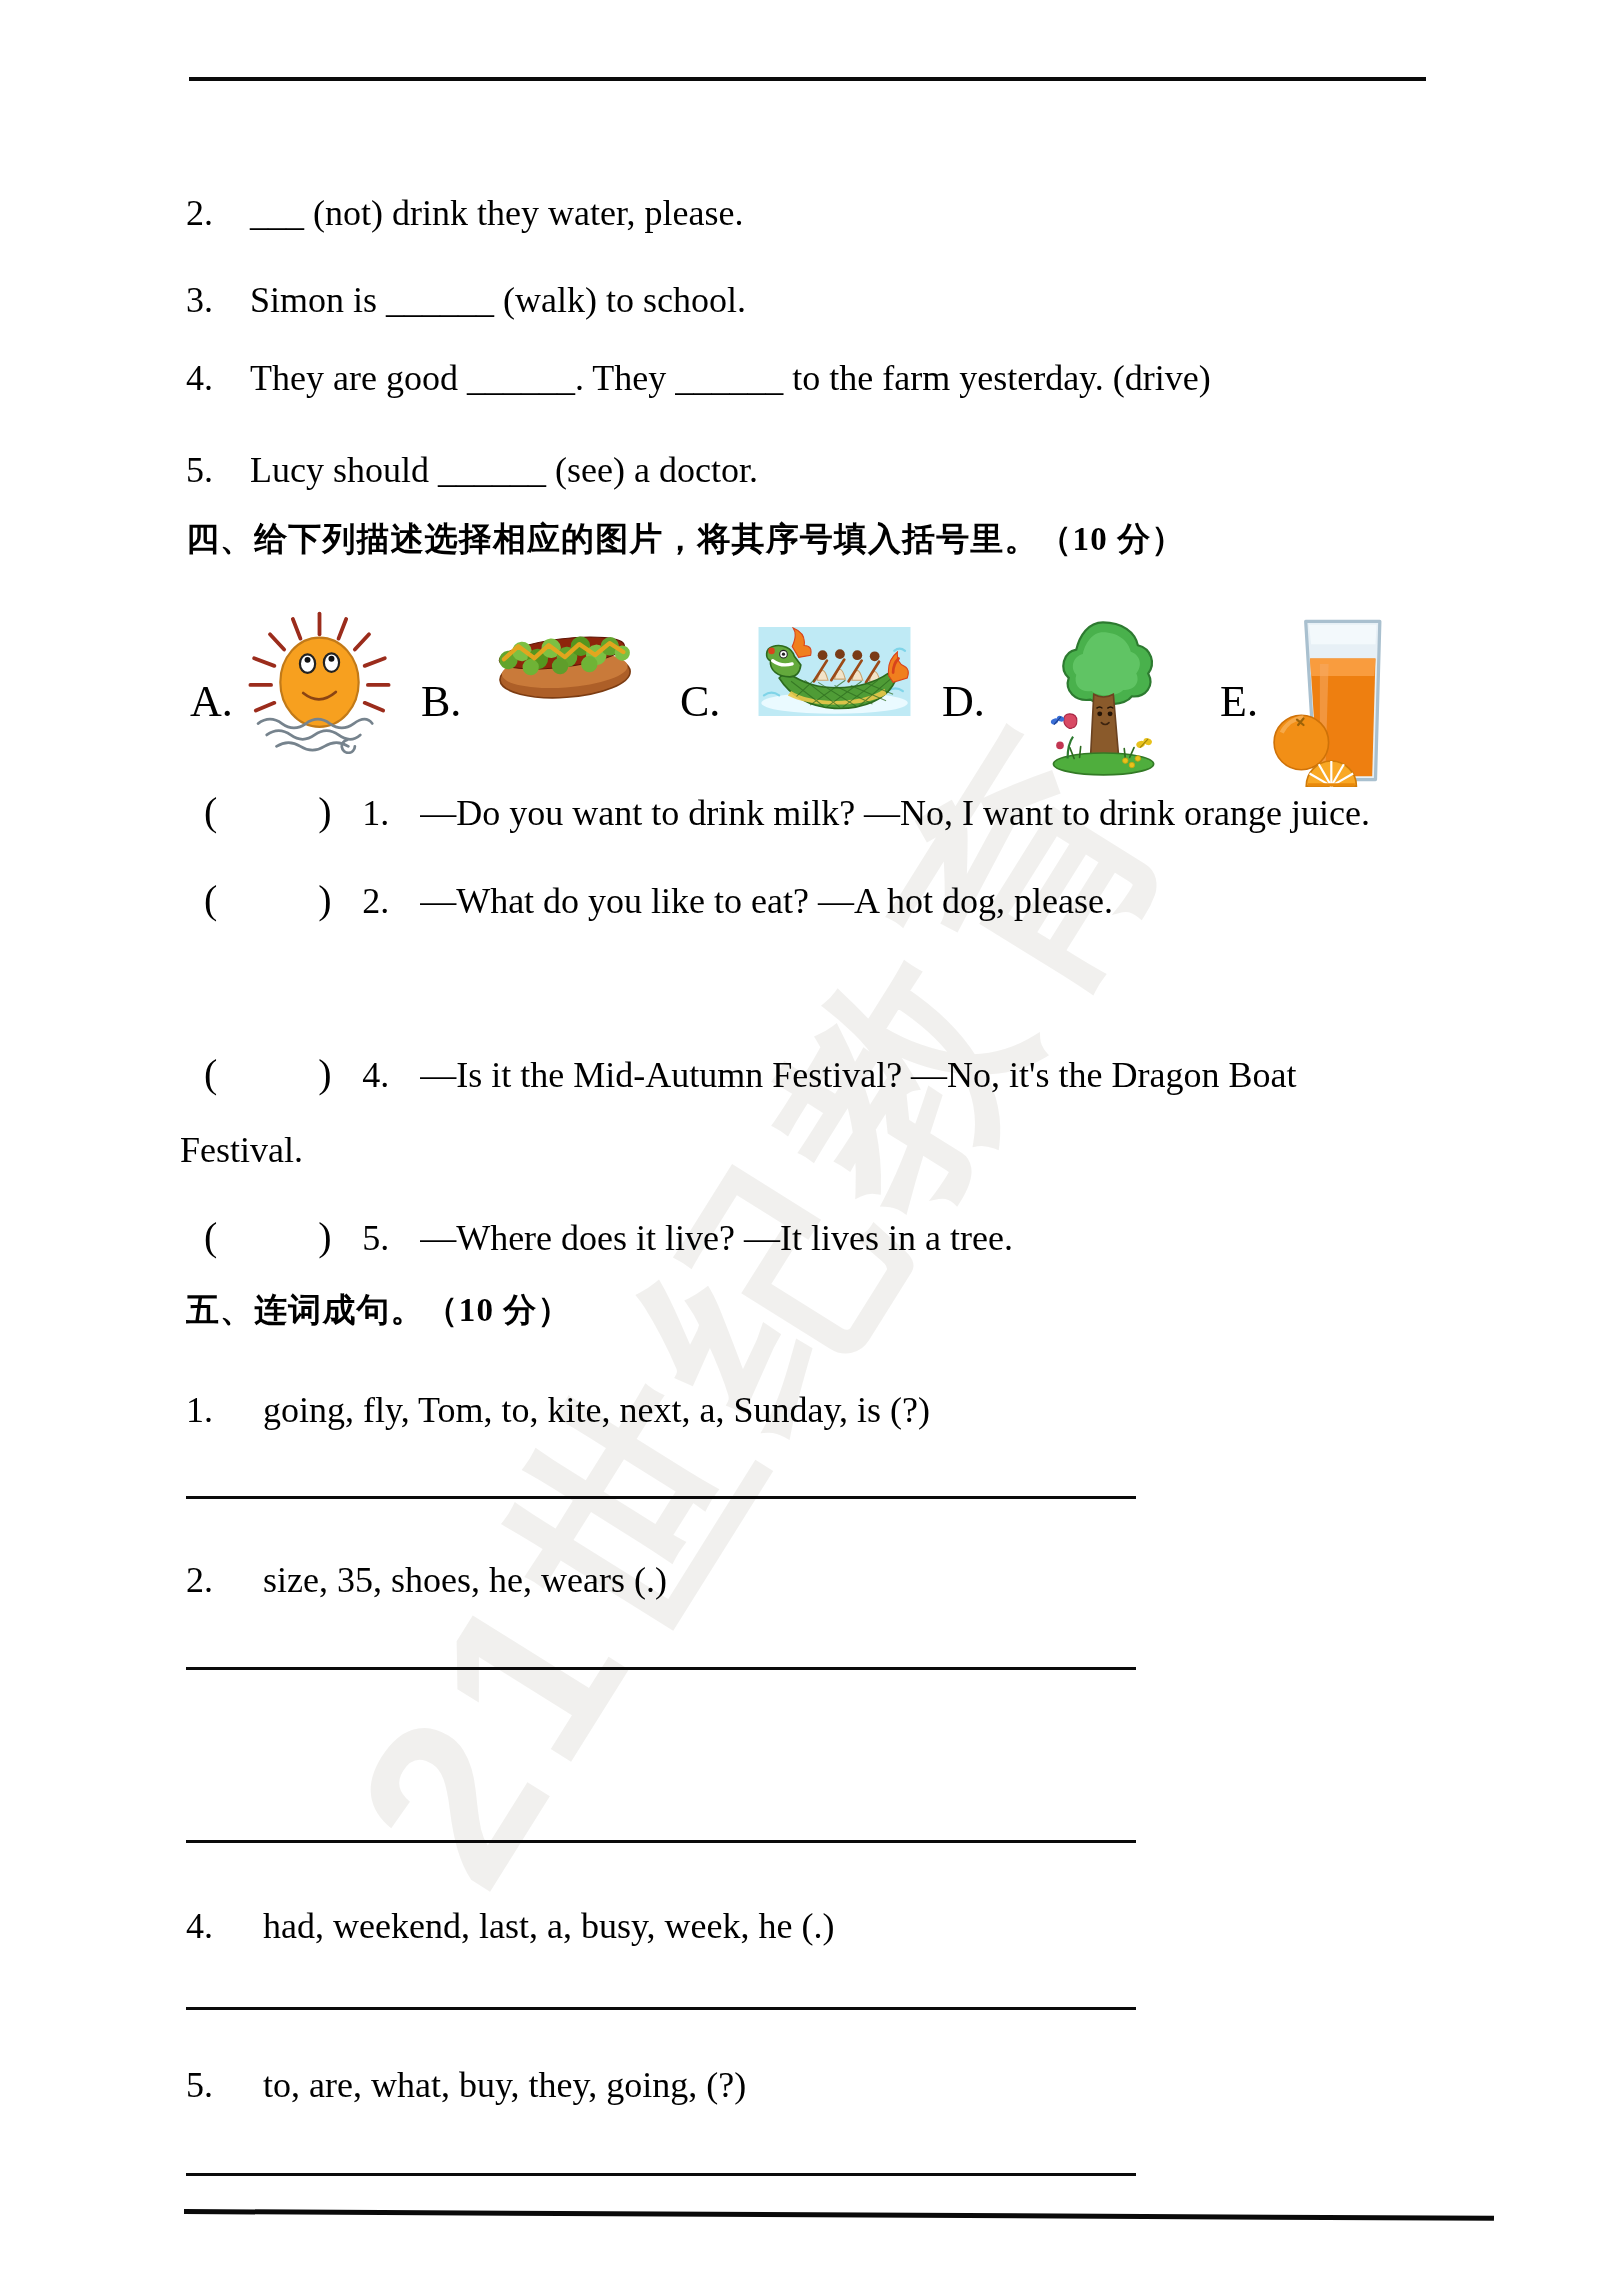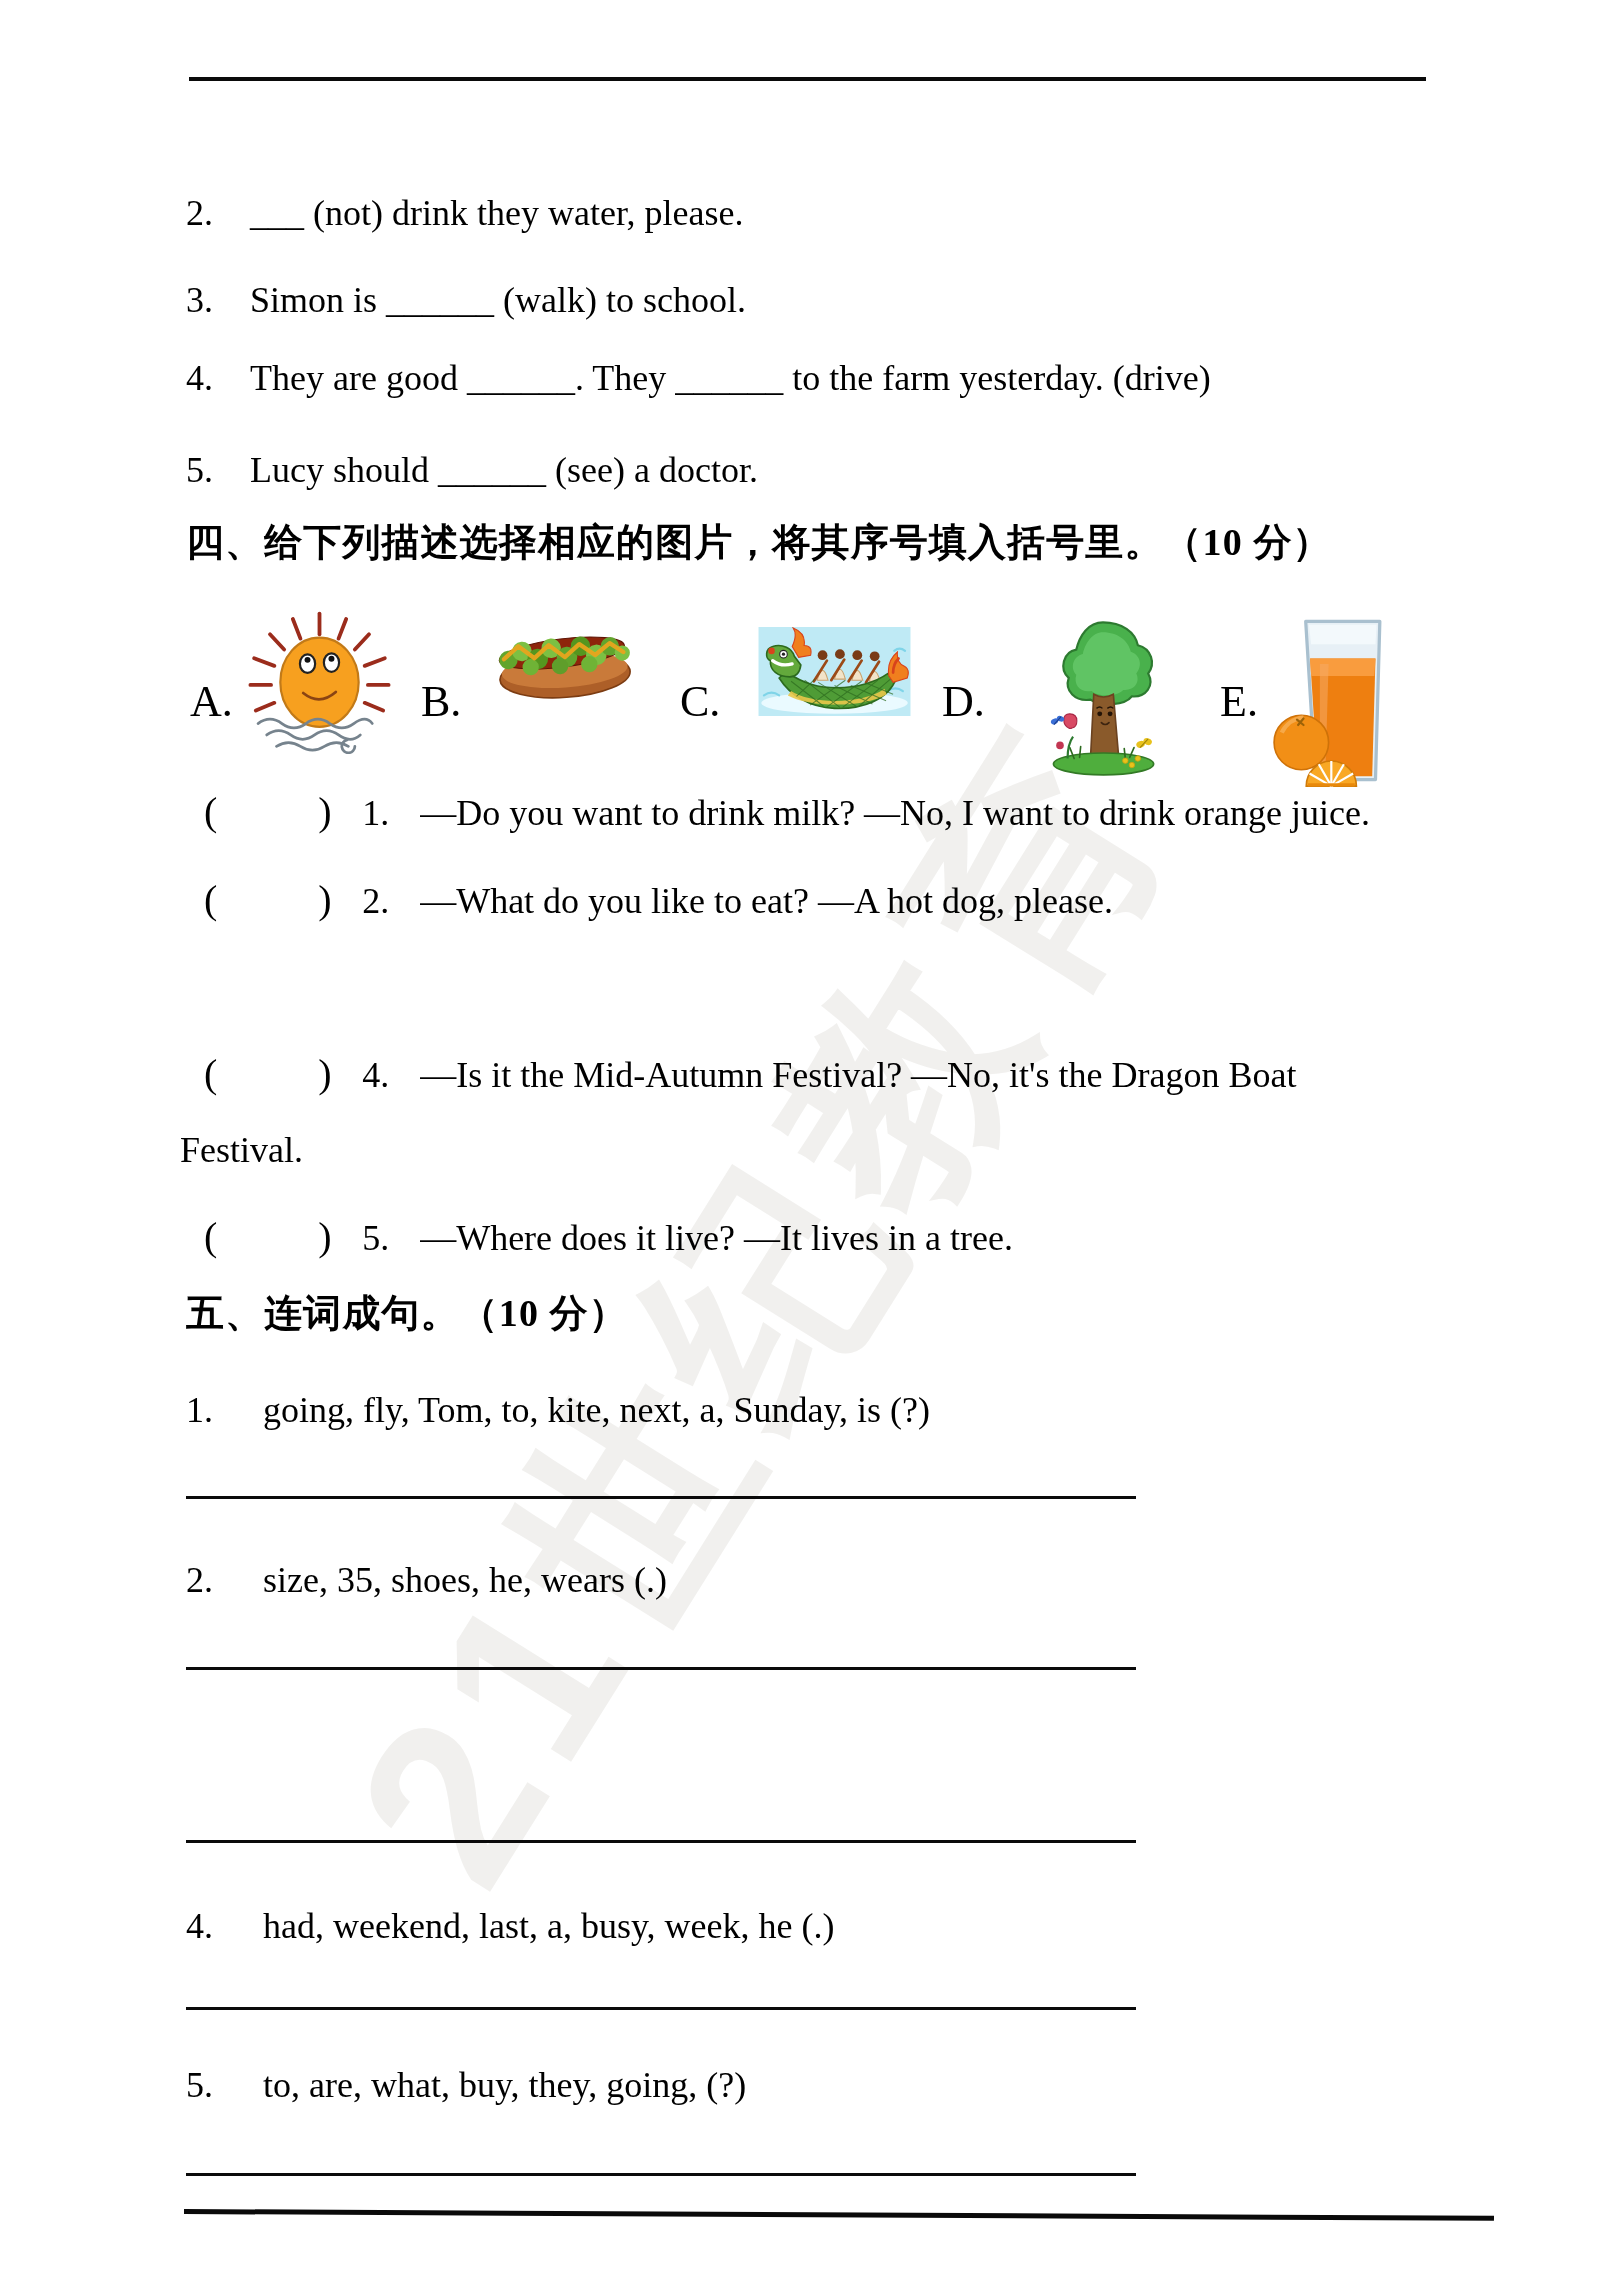--- a/index.html
+++ b/index.html
@@ -22,21 +22,21 @@
     position:absolute;
     left:186px;
     white-space:nowrap;
     font-size:36px;
     line-height:1.25;
     z-index:2;
   }
   .row .num{display:inline-block;}
   .q .num{min-width:64px;}
   .s .num{min-width:77px;}
-  .title{font-weight:700;font-size:38px;letter-spacing:1.1px;}
+  .title{font-weight:700;font-size:33px;letter-spacing:1.1px;}
   .m{left:204px;}
   .m .paren{font-size:40px;}
   .m .gap{display:inline-block;width:101px;}
   .m .num{min-width:58px;margin-left:30.5px;}
   .cont{left:180px;}
 
   
   .pic-label{position:absolute;font-size:44px;z-index:2;}
   .pic{position:absolute;z-index:2;line-height:0;}
   .pic svg{display:block;}

